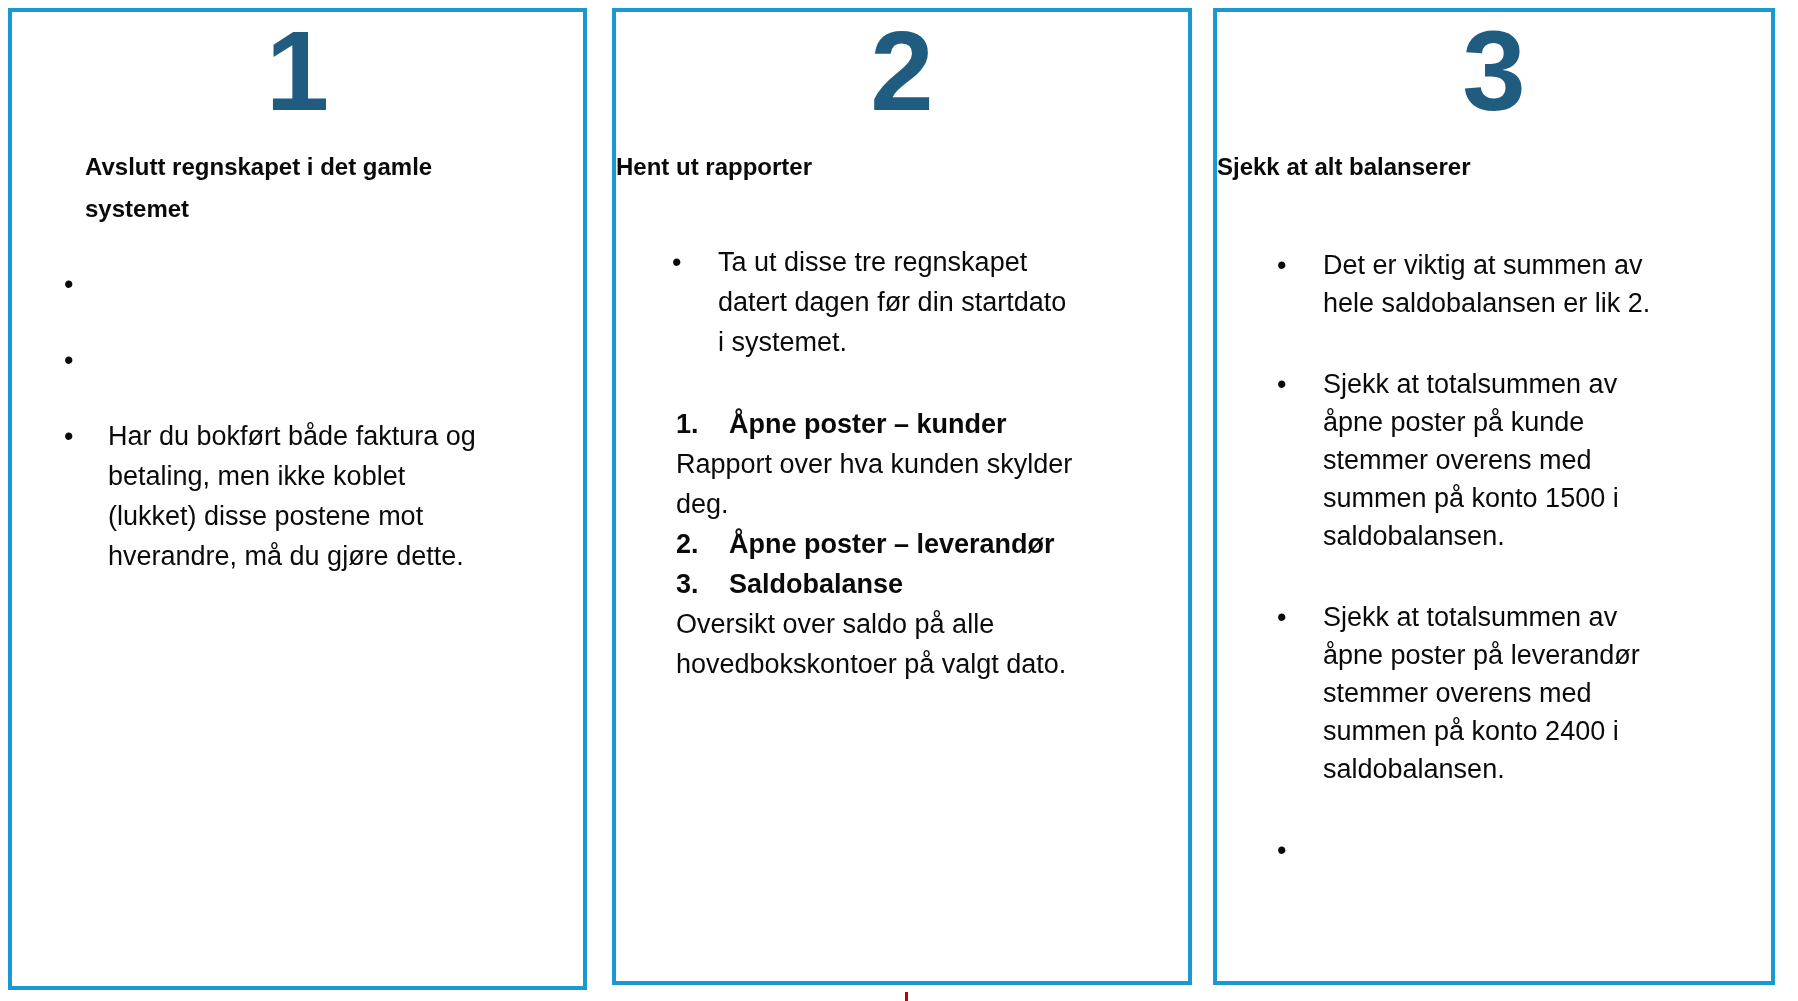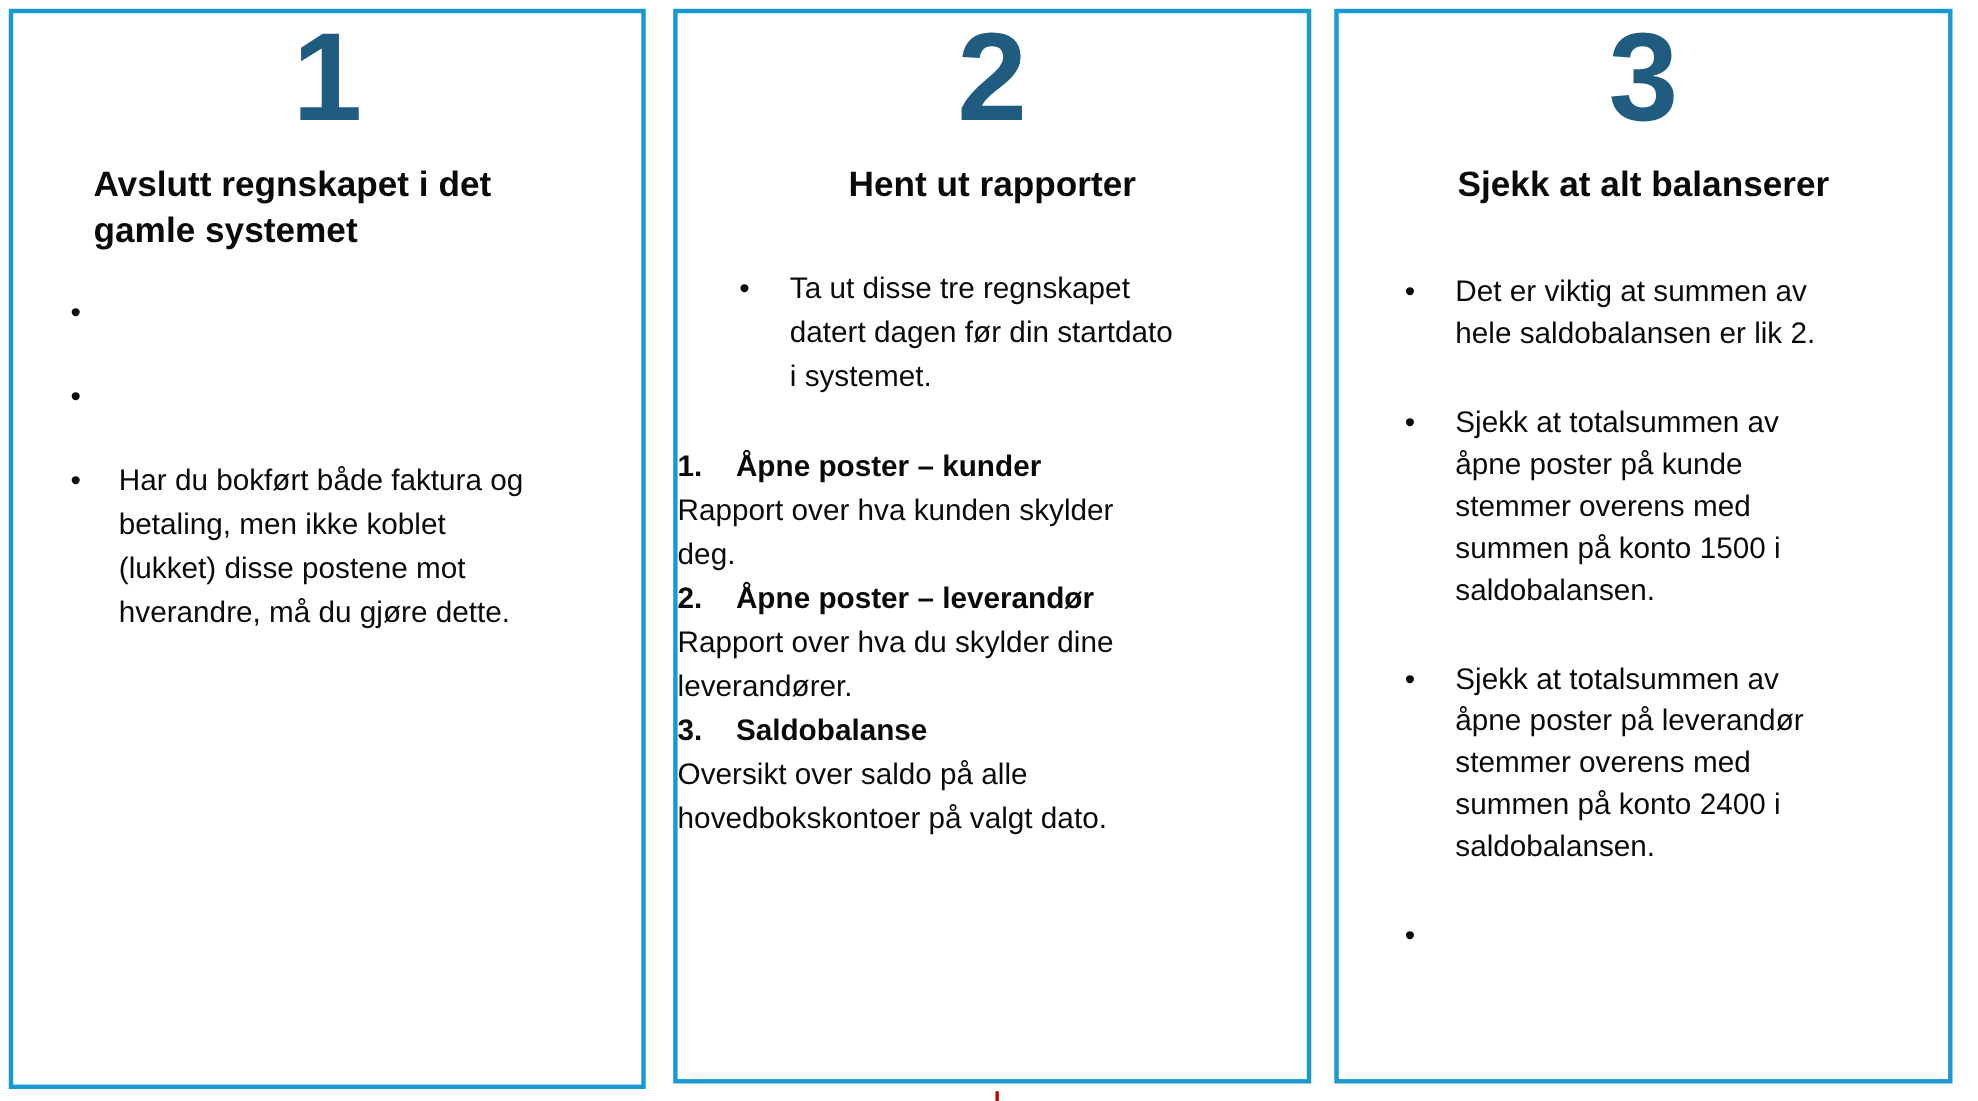--- a/index.html
+++ b/index.html
@@ -25,27 +25,27 @@
   .step-number {
     margin-top: 2px;
     text-align: center;
     font-size: 114px;
     line-height: 114px;
     font-weight: 700;
     color: #1f5c80;
   }
   .step-title {
     margin: 18px 0 0 0;
-    font-size: 32px;
+    font-size: 24px;
     line-height: 42px;
     font-weight: 700;
     color: #0a0a0a;
   }
   .card-1 .step-title { text-align: left; padding-left: 73px; max-width: 420px; }
-  .card-2 .step-title, .card-3 .step-title { text-align: center; }
+  .card-2 .step-title, .card-3 .step-title { text-align: left; }
 
   ul.bullets {
     list-style: none;
     margin: 0; padding: 0;
     font-size: 27px;
     line-height: 40px;
   }
   li.bullet { display: flex; align-items: flex-start; }
   .dot { flex: none; width: 46px; }
   .card-1 ul.bullets { margin-top: 34px; padding-left: 52px; }
@@ -55,20 +55,21 @@
 
   .card-2 ul.bullets { margin-top: 54px; padding-left: 56px; }
   .card-2 .btext { max-width: 352px; }
 
   .card-3 ul.bullets { margin-top: 58px; padding-left: 60px; line-height: 38px; }
   .card-3 li.bullet { margin-bottom: 43px; }
   .card-3 .btext { max-width: 338px; }
 
   .nitems {
     margin-top: 42px;
+    padding-left: 60px;
     font-size: 27px;
     line-height: 40px;
   }
   .nitem { }
   .nitem:first-child { margin-top: 0; }
   .nhead { font-weight: 700; }
   .nlabel { display: inline-block; width: 53px; }
   .ndesc { max-width: 430px; }
 
   .red-tick {
@@ -113,21 +114,20 @@
       <div class="nitem">
         <div class="nhead">
           <span class="nlabel">1.</span><span class="nheading">Åpne poster – kunder</span>
         </div>
         <div class="ndesc">Rapport over hva kunden skylder deg.</div>
       </div>
       <div class="nitem">
         <div class="nhead">
           <span class="nlabel">2.</span><span class="nheading">Åpne poster – leverandør</span>
         </div>
-        <div class="ndesc">Rapport over hva du skylder dine leverandører.</div>
       </div>
       <div class="nitem">
         <div class="nhead">
           <span class="nlabel">3.</span><span class="nheading">Saldobalanse</span>
         </div>
         <div class="ndesc">Oversikt over saldo på alle hovedbokskontoer på valgt dato.</div>
       </div>
     </div>
   </section>
 

